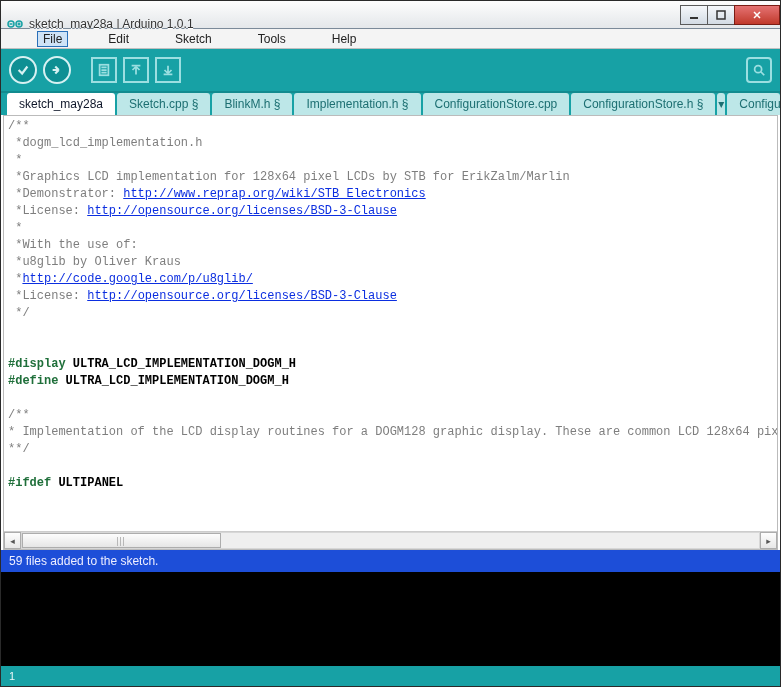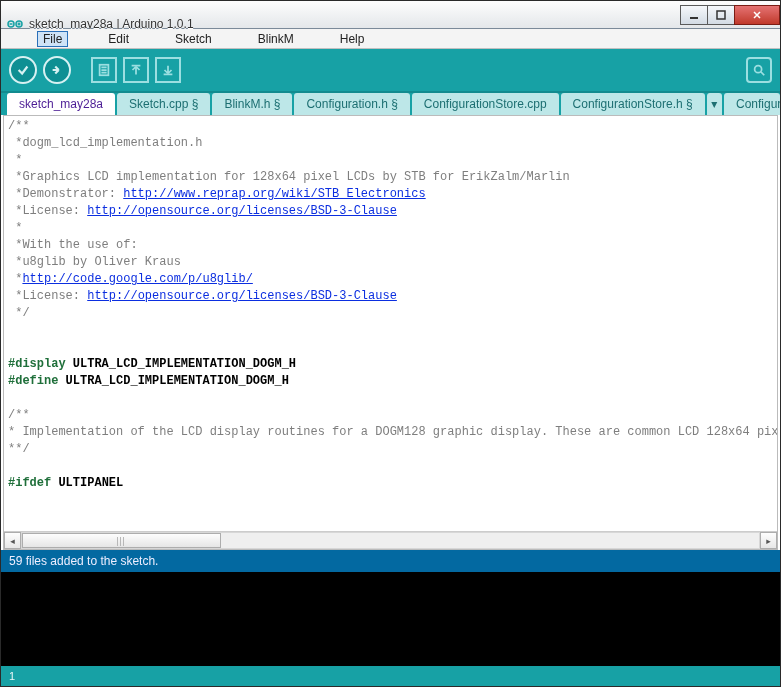--- a/index.html
+++ b/index.html
@@ -23,36 +23,36 @@
   
   .toolbar { height: 42px; background: #17a1a5; display: flex; align-items: center; padding: 0 8px; gap: 6px; }
   .tb-btn { width: 28px; height: 28px; border-radius: 14px; background: #0e8f93; border: 2px solid #d7f1f2; display: flex; align-items: center; justify-content: center; color: #fff; }
   .tb-btn svg { width: 14px; height: 14px; stroke: #d7f1f2; fill: #d7f1f2; }
   .tb-sq { width: 26px; height: 26px; border: 2px solid #9bdfe1; display: flex; align-items: center; justify-content: center; }
   .tb-sq svg { width: 14px; height: 14px; stroke: #9bdfe1; fill: none; stroke-width: 2; }
   .tb-spacer { flex: 1; }
   
   .tabstrip { height: 24px; background: #17a1a5; display: flex; align-items: flex-end; padding-left: 6px; gap: 2px; border-top: 2px solid #128b8f; }
   .tab { height: 22px; padding: 0 12px; background: #bde7e8; border-top-left-radius: 3px; border-top-right-radius: 3px; color: #1d6f72; display: flex; align-items: center; white-space: nowrap; font-size: 12px; }
-  .tab.active { background: #fff; color: #4c1d95; }
+  .tab.active { background: #fff; color: #0f172a; }
   .tab-overflow { width: 20px; height: 22px; background: #bde7e8; display:flex; align-items:center; justify-content:center; color:#1d6f72; border-top-left-radius:3px; border-top-right-radius:3px; }
   .tab.last { }
   
   .editor-wrap { flex: 1; display: flex; flex-direction: column; min-height: 0; border: 1px solid #bbb; margin: 0 2px; }
   .editor { flex: 1; overflow: hidden; background: #fff; padding: 2px 4px 0 4px; font-family: "NSimSun", "SimSun", "Courier New", monospace; font-size: 12px; line-height: 17px; color: #7e7e7e; white-space: pre; }
   .editor .kw { color: #1f6f3a; font-weight: bold; }
   .editor .bkw { color: #000; font-weight: bold; }
   .editor .link { color: #0b2ee0; text-decoration: underline; }
   .hscroll { height: 18px; background: #f0f0f0; border-top: 1px solid #ccc; display: flex; align-items: center; }
   .hscroll .arrow { width: 17px; height: 17px; background: linear-gradient(#fefefe,#e7e7e7); border:1px solid #adadad; display:flex; align-items:center; justify-content:center; color:#555; font-size:9px; }
   .hscroll .track { flex:1; height:17px; background:#efefef; border:1px solid #d7d7d7; position:relative; }
   .hscroll .thumb { position:absolute; left:0; top:0; height:15px; width:27%; background:linear-gradient(#fdfdfd,#e6e6e6); border:1px solid #adadad; }
   .hscroll .thumb::after { content:""; position:absolute; left:50%; top:3px; width:8px; height:9px; transform:translateX(-50%); background:repeating-linear-gradient(to right, #b8b8b8 0 1px, transparent 1px 3px); }
   
-  .status-teal { height: 22px; background: #0369a1; color: #eef; font-size: 12px; display: flex; align-items: center; padding-left: 8px; }
+  .status-teal { height: 22px; background: #1d4ed8; color: #eef; font-size: 12px; display: flex; align-items: center; padding-left: 8px; }
   
   .console { height: 94px; background: #000; }
   
   .bottombar { height: 20px; background: #17a1a5; color: #eaf7f7; display: flex; align-items: center; font-size: 11px; padding: 0 8px; }
   .bottombar .left { width: 40px; }
   .bottombar .right { flex: 1; text-align: right; }
 </style>
 </head>
 <body>
 
@@ -89,21 +89,21 @@
             <path d="M2 2 L8 8 M8 2 L2 8" stroke="#fff" stroke-width="1.5"></path>
           </svg>
         </div>
     </div>
   </div>
 
   <div class="menubar">
     <span class="menu-item active">File</span>
     <span class="menu-item">Edit</span>
     <span class="menu-item">Sketch</span>
-    <span class="menu-item">BlinkM</span>
+    <span class="menu-item">Tools</span>
     <span class="menu-item">Help</span>
   </div>
 
   <div class="toolbar">
     <div class="tb-btn">
         <svg viewBox="0 0 16 16">
           <path d="M3 8 L7 12 L13 4" fill="none" stroke-width="2.5"></path>
         </svg>
       </div>
     <div class="tb-btn">
@@ -136,21 +136,21 @@
           <circle cx="7" cy="7" r="4"></circle>
           <path d="M10 10 L14 14"></path>
         </svg>
       </div>
   </div>
 
   <div class="tabstrip">
     <div class="tab active">sketch_may28a</div>
     <div class="tab">Sketch.cpp §</div>
     <div class="tab">BlinkM.h §</div>
-    <div class="tab">Configuration.h §</div>
+    <div class="tab">Implementation.h §</div>
     <div class="tab">ConfigurationStore.cpp</div>
     <div class="tab">ConfigurationStore.h §</div>
     <div class="tab-overflow">▾</div>
     <div class="tab last" style="overflow:hidden; max-width:56px;">Configuration</div>
   </div>
 
   <div class="editor-wrap">
     <div class="editor"><span>/**</span>
 <span> *dogm_lcd_implementation.h</span>
 <span> *</span>

